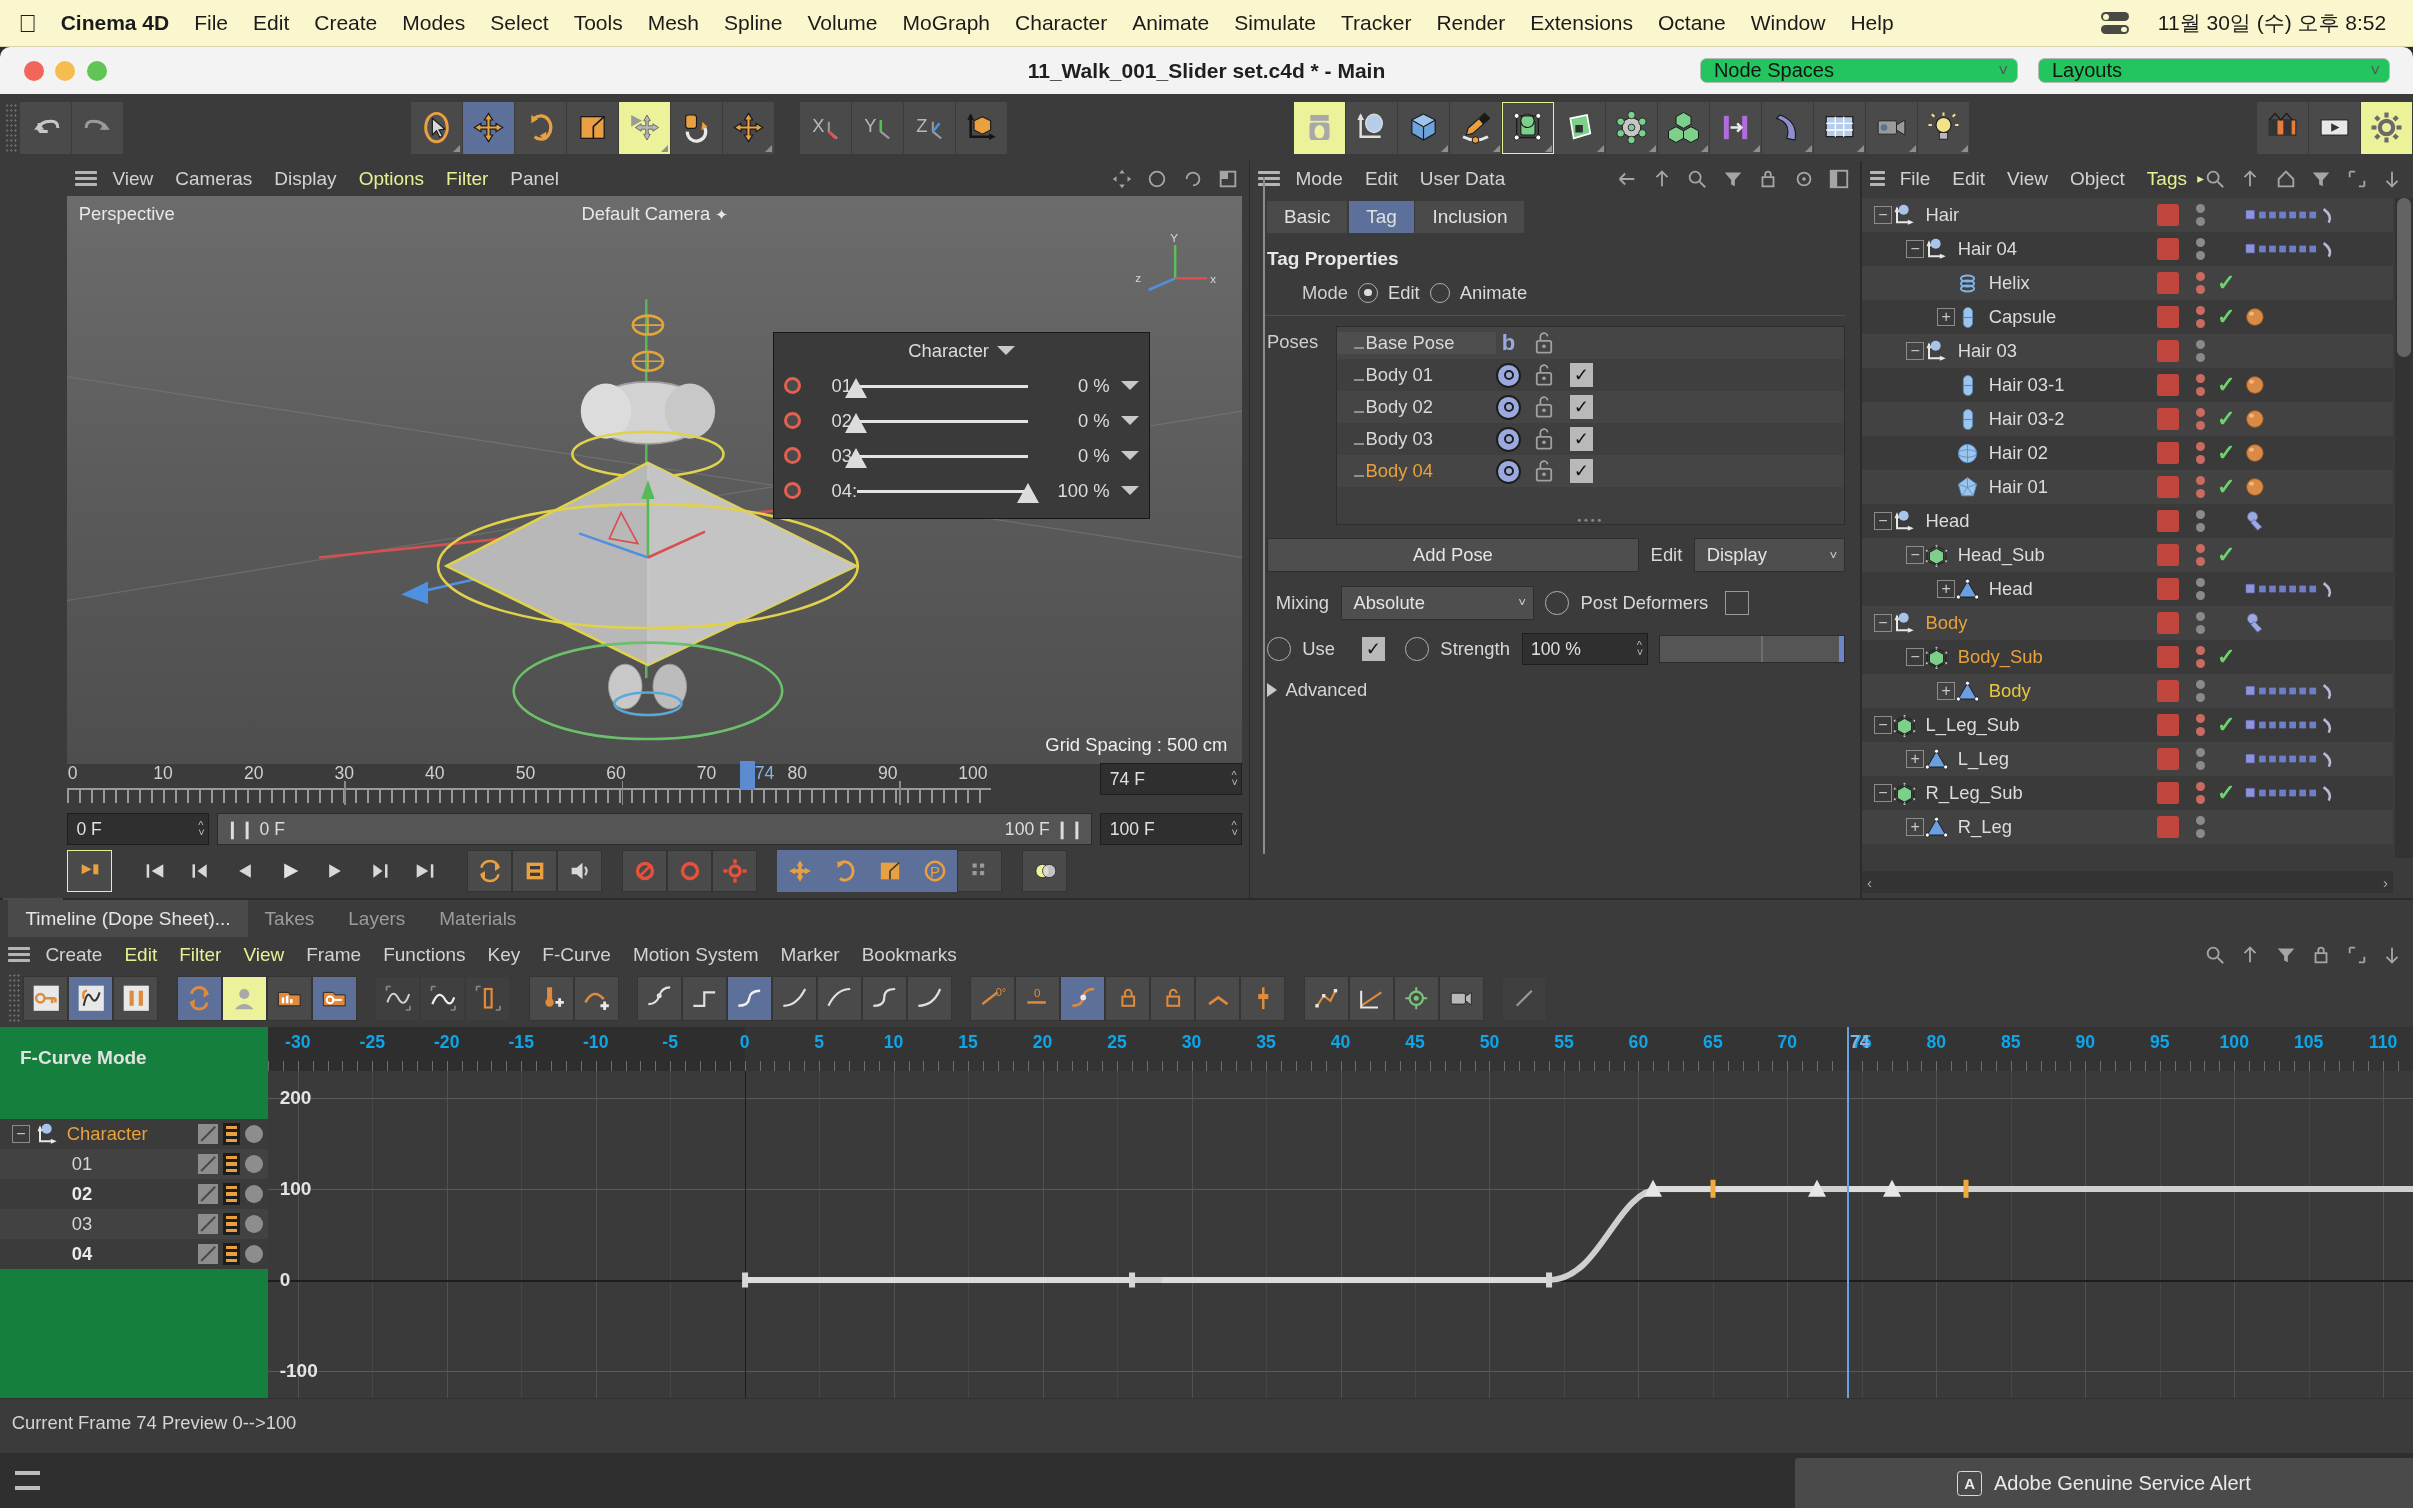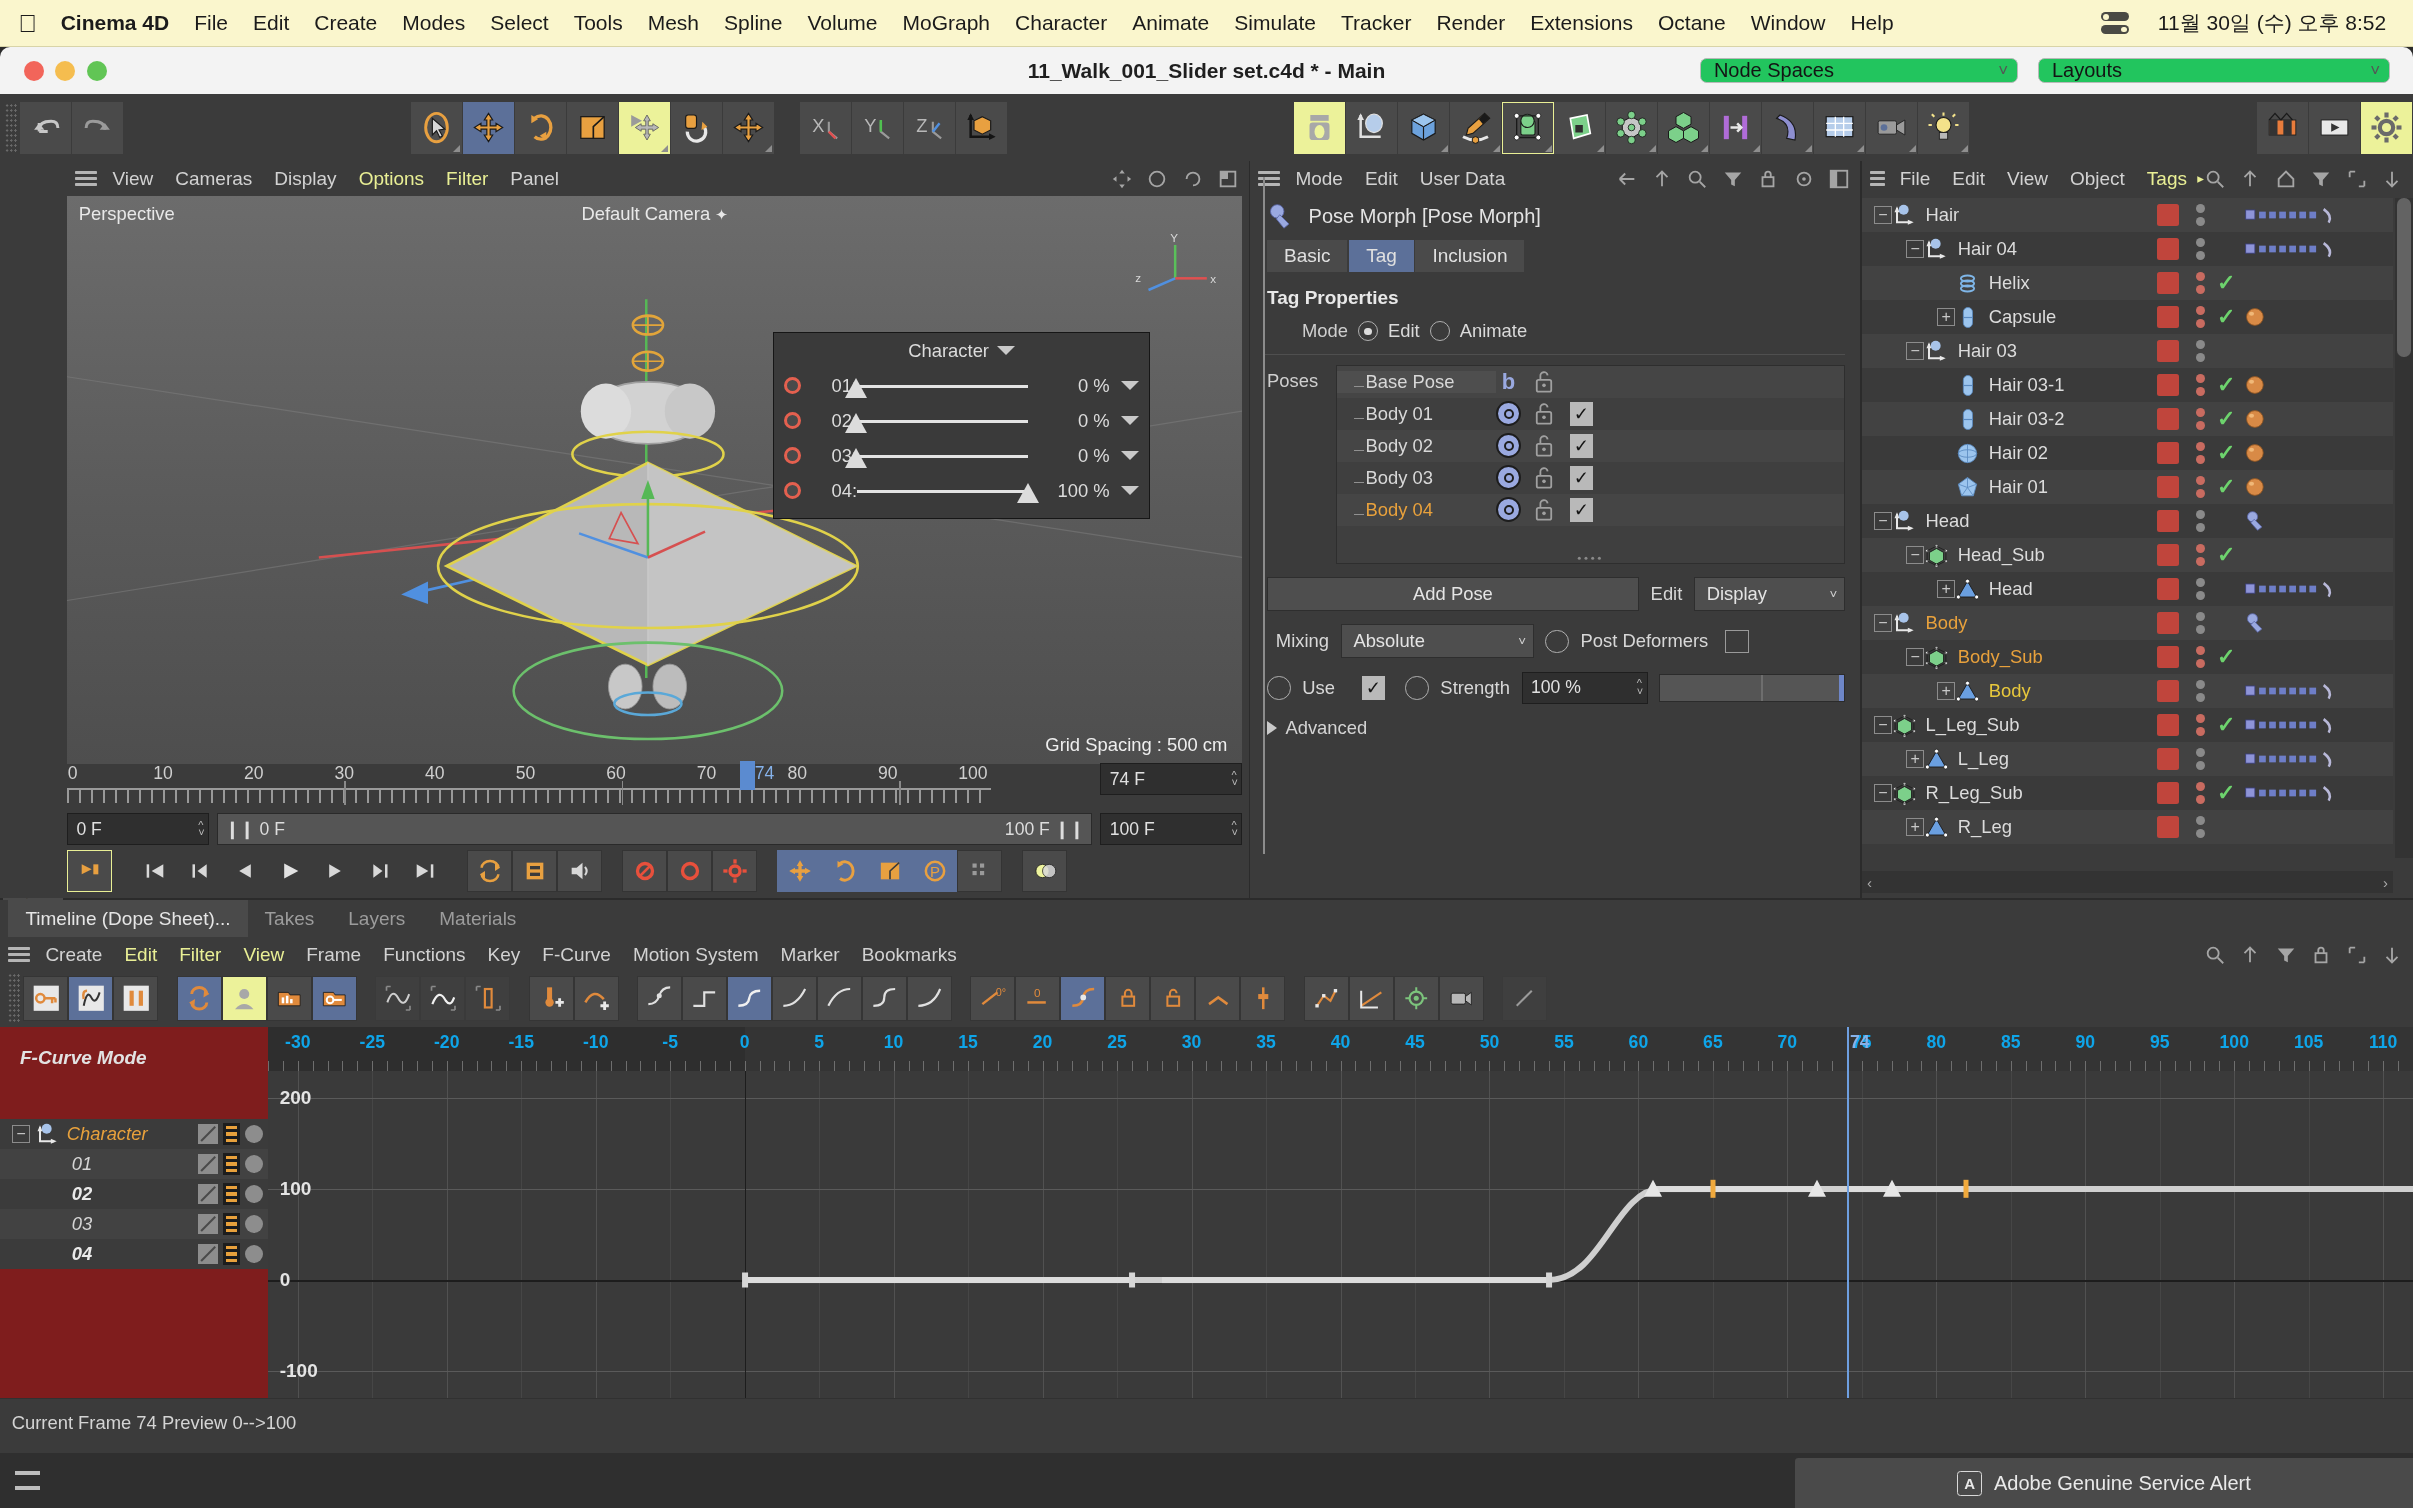--- a/index.html
+++ b/index.html
@@ -239,21 +239,21 @@
   .tl-tabs { display: flex; align-items: flex-end; height: 37px; padding-left: 8.4px; }
   .tltab { height: 37px; padding: 0 17px; display: flex; align-items: center; font-size: 19px; color: #9c9c9c; }
   .tltab.act { background: #4a4a4a; color: #e6e6e6; }
   .tl-icons { display: flex; align-items: center; height: 52px; padding-left: 3.4px; }
   .tlb { width: 45px; height: 45px; background: #4a4a4a; border: 0.8px solid #353535; display: flex; align-items: center; justify-content: center; }
   .tlb.sel { background: #5c7099; }
   .tlb.yel { background: #ecf29a; }
   .tlb.flat { background: #3f3f3f; border-color: #3a3a3a; }
   .tlgap { width: 18.4px; }
 
-  .fc-left { position: absolute; left: 0; top: 127px; width: 268px; bottom: 55px; background: #7f1d1d; font-style: italic; }
+  .fc-left { position: absolute; left: 0; top: 127px; width: 268px; bottom: 55px; background: #15803d; }
   .fc-mode { font-size: 19px; font-weight: bold; color: #e2e2e2; padding: 20px 0 0 20px; }
   .fc-rows { position: absolute; left: 0; right: 0; top: 92px; }
   .fcrow { display: flex; align-items: center; height: 30px; font-size: 18.4px; position: relative; }
   .fcrow.even { background: #424242; }
   .fcrow.odd { background: #3b3b3b; }
   .fcrow .fname { color: #d5d5d5; }
   .fcrow .fname.sel { color: #e8a13c; }
   .fcrow .fname.bold { font-weight: bold; color: #eaeaea; }
   .fcicons { position: absolute; left: 198px; display: flex; align-items: center; gap: 5px; }
   .fc-sq { width: 20px; height: 20px; background: #8d8d8d; position: relative; }
@@ -1035,27 +1035,20 @@
             <circle cx="12" cy="12" r="7" fill="none" stroke="#b8b8b8" stroke-width="2"></circle>
             <circle cx="12" cy="12" r="2" fill="#b8b8b8"></circle>
           </svg>
         <svg class="pm-ic" viewBox="0 0 24 24">
             <rect x="3" y="3" width="18" height="18" fill="none" stroke="#b8b8b8" stroke-width="2"></rect>
             <rect x="3" y="3" width="7" height="18" fill="#b8b8b8"></rect>
           </svg>
       </div>
     </div>
 
-    <div class="attr-head">
-      <svg width="28.5" height="28.5" viewBox="0 0 34 34">
-        <ellipse cx="11" cy="10" rx="8" ry="8" fill="#9aa9e0" stroke="#5a66a8"></ellipse>
-        <path d="M14 14 L25 25 L19 30 L10 19 Z" fill="#9aa9e0" stroke="#5a66a8"></path>
-      </svg>
-      <span>Pose Morph [Pose Morph]</span>
-    </div>
 
     <div class="attr-tabs">
       <div class="atab">Basic</div>
       <div class="atab act">Tag</div>
       <div class="atab">Inclusion</div>
     </div>
 
     <div class="attr-sec">Tag Properties</div>
 
     <div class="arow" style="margin-left:52px;">

